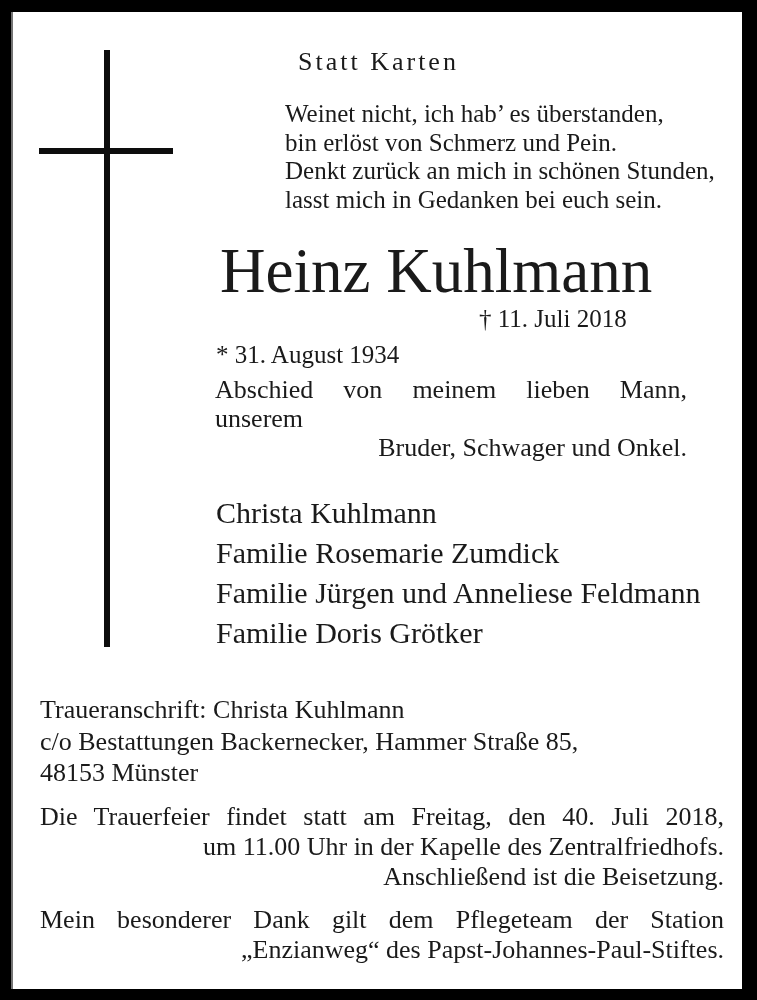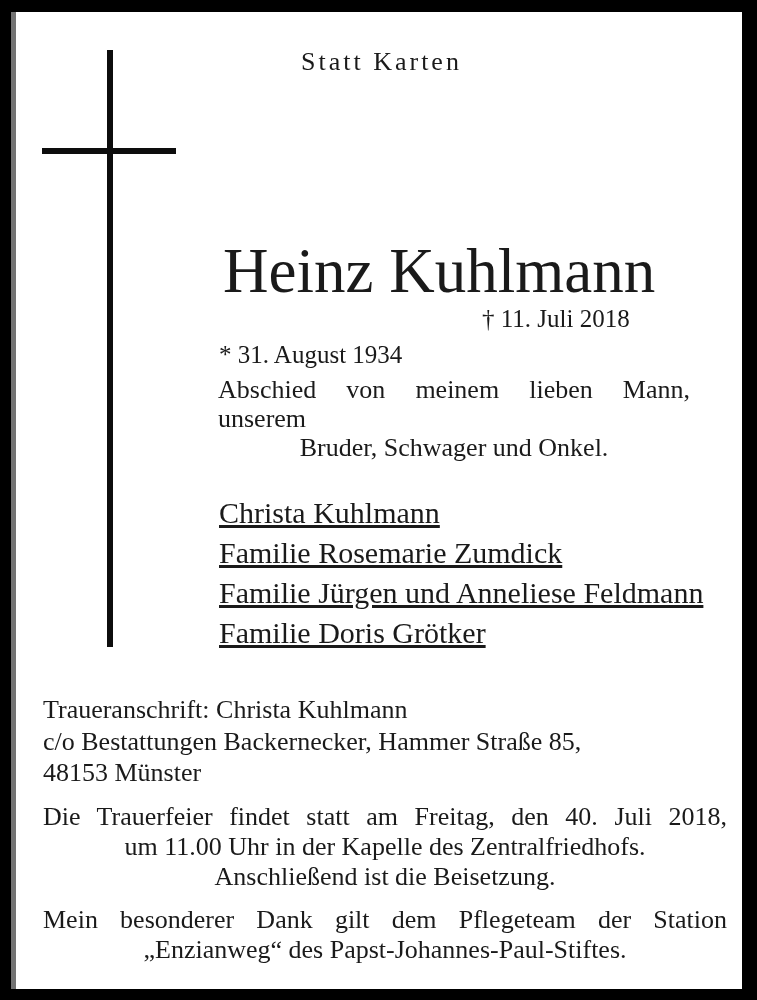--- a/index.html
+++ b/index.html
@@ -9,21 +9,21 @@
     position: relative;
     font-family: "Liberation Serif", "DejaVu Serif", serif;
     color: #1a1a1a;
     overflow: hidden;
   }
   .page {
     position: absolute;
     left: 11px; top: 12px;
     width: 731px; height: 977px;
     background: #ffffff;
-    border-left: 5px solid #737373;
+    border-left: 2px solid #737373;
     box-sizing: border-box;
   }
   .abs { position: absolute; }
 
   
   .cross-v { left: 91px; top: 38px; width: 6px; height: 597px; background: #0d0d0d; }
   .cross-h { left: 26px; top: 136px; width: 134px; height: 6px; background: #0d0d0d; }
 
   .pre-header {
     left: 285px; top: 35px;
@@ -39,42 +39,48 @@
     font-size: 63px; line-height: 1;
     font-weight: normal; margin: 0;
     white-space: nowrap; letter-spacing: 0px;
   }
   .dates { font-size: 25px; line-height: 25px; white-space: nowrap; }
   .birth { left: 203px; top: 310px; margin-top: 20px; }
   .death { left: 466px; top: 294px; }
 
   .tribute { left: 202px; top: 363px; width: 472px; font-size: 26px; line-height: 29px; }
   .mourners { left: 203px; top: 481px; font-size: 30px; line-height: 40px; }
-  .mourners .line { white-space: nowrap; text-decoration: underline; }
+  .mourners .line { white-space: nowrap; }
 
   .address { left: 27px; top: 682px; font-size: 26px; line-height: 31.5px; }
   .address .line { white-space: nowrap; }
   .service { left: 27px; top: 790px; width: 684px; font-size: 26px; line-height: 30px; }
   .thanks  { left: 27px; top: 893px; width: 684px; font-size: 26px; line-height: 30px; }
 
   .jline { text-align: justify; text-align-last: justify; }
-  .lline { text-align: center; white-space: nowrap; }
+  .lline { text-align: right; white-space: nowrap; }
 </style>
 </head>
 <body>
 
 <div class="page">
 
   <div>
     <div class="abs cross-v"></div>
     <div class="abs cross-h"></div>
   </div>
 
   <div class="abs pre-header">Statt Karten</div>
 
+  <div class="abs poem">
+    <div class="line">Weinet nicht, ich hab’ es überstanden,</div>
+    <div class="line">bin erlöst von Schmerz und Pein.</div>
+    <div class="line">Denkt zurück an mich in schönen Stunden,</div>
+    <div class="line">lasst mich in Gedanken bei euch sein.</div>
+  </div>
 
   <h1 class="abs deceased-name">Heinz Kuhlmann</h1>
 
   <div class="abs dates birth">
     <span>*</span>
     <span>31. August 1934</span>
   </div>
   <div class="abs dates death">
     <span>†</span>
     <span>11. Juli 2018</span>

